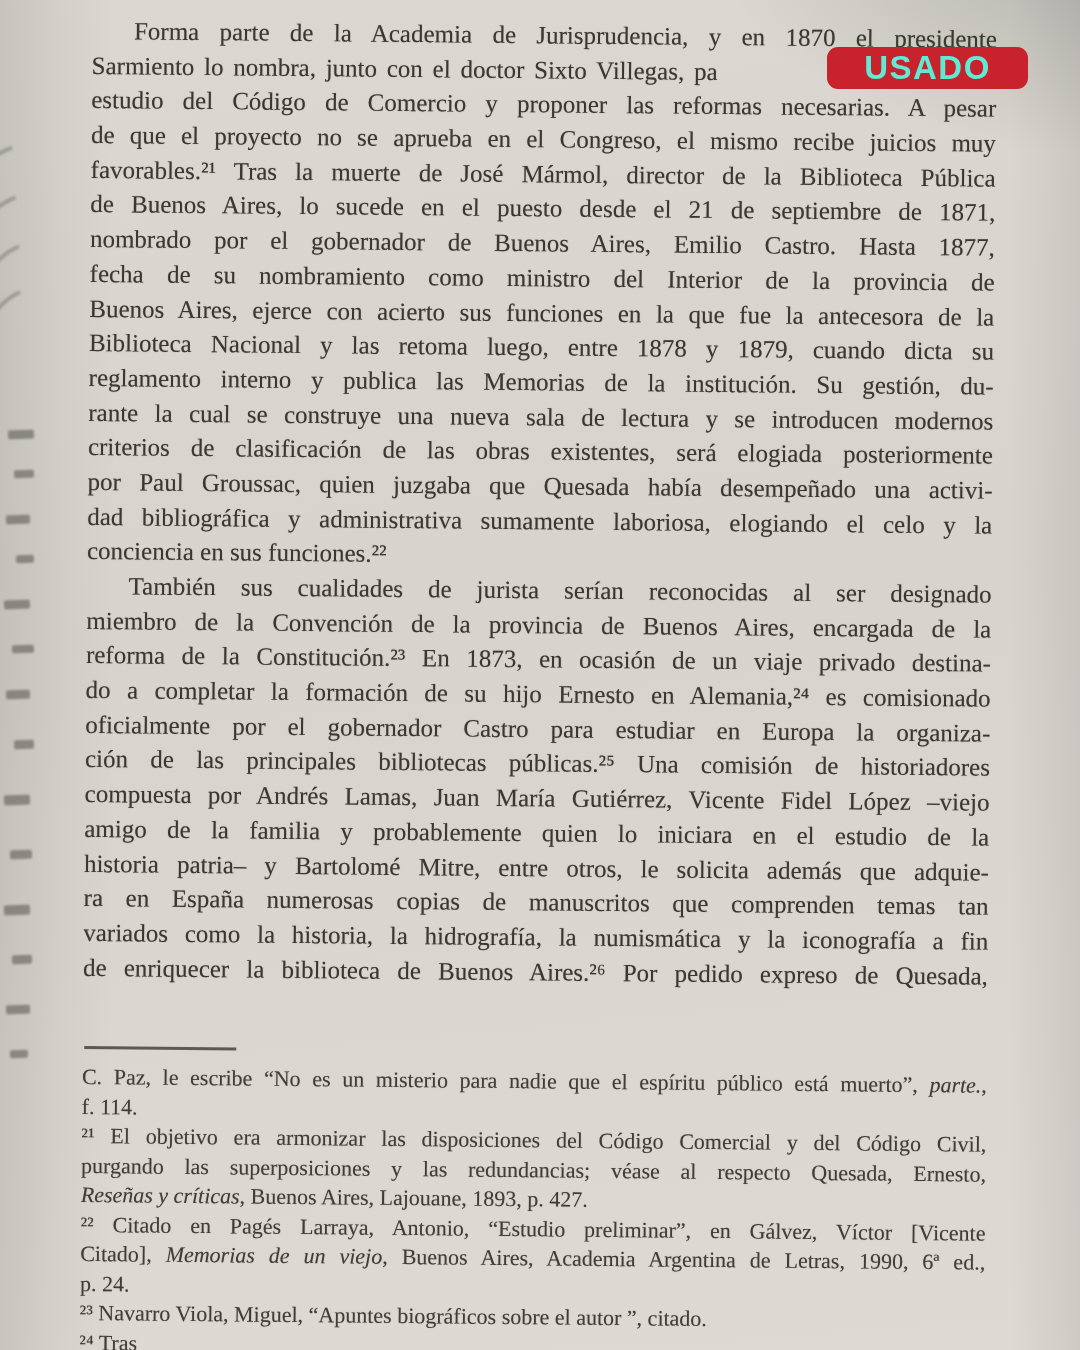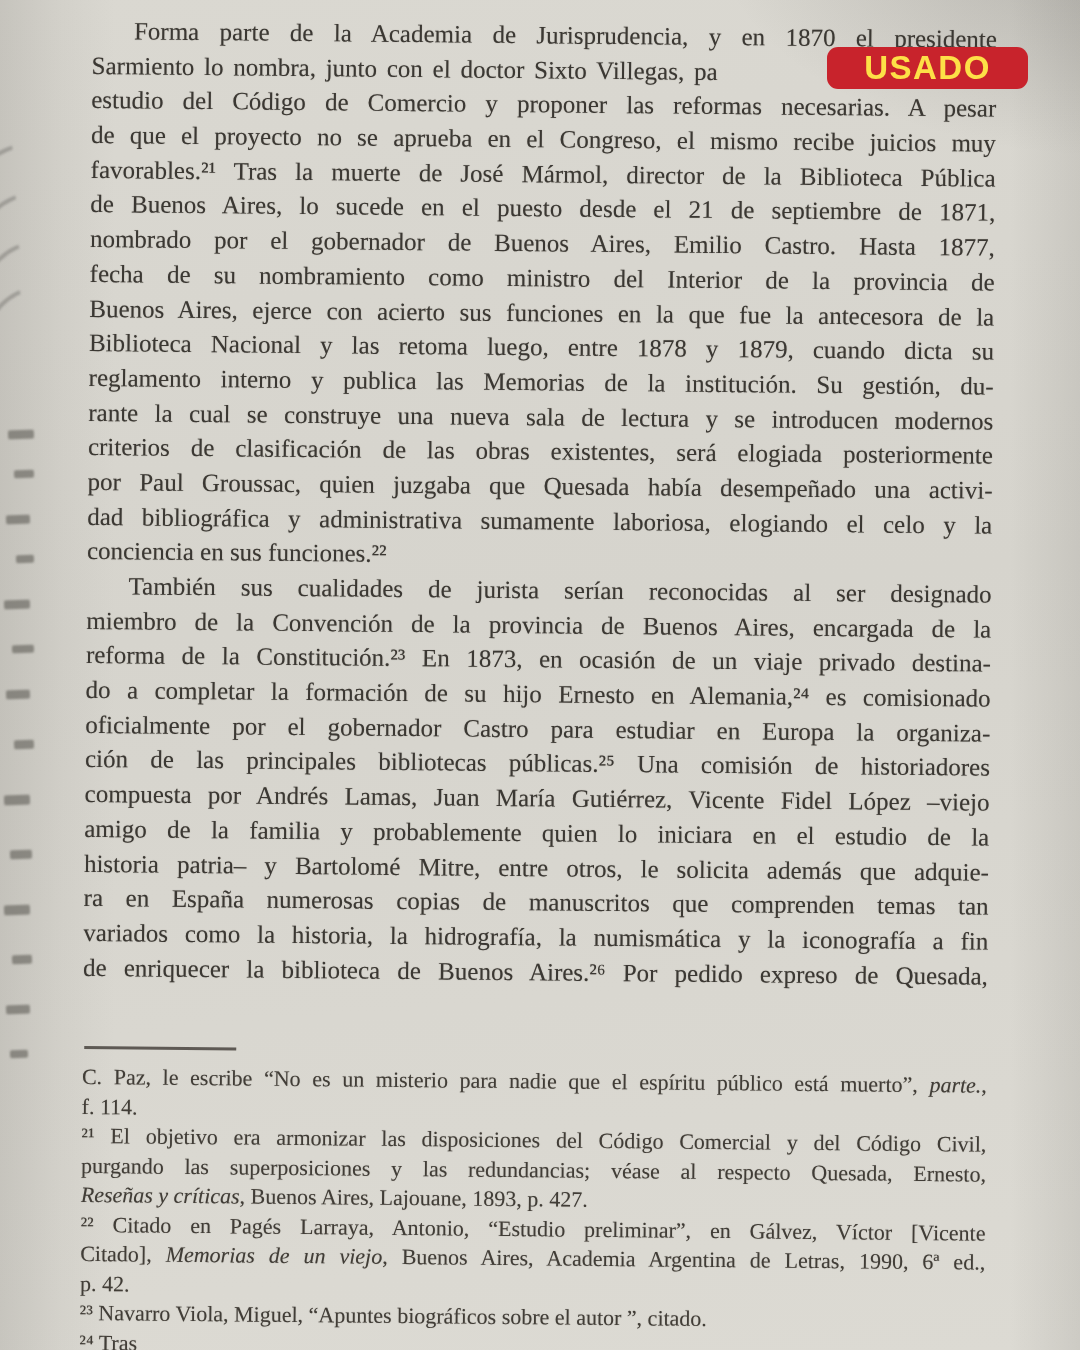--- a/index.html
+++ b/index.html
@@ -45,21 +45,21 @@
   }
   .fline {
     height:29.5px; line-height:29.5px; overflow:hidden;
     text-align:justify; text-align-last:justify;
   }
   .fline.nj { text-align-last:left; }
   .fline .it { font-style:italic; }
   .badge {
     position:absolute; left:827px; top:47px; width:201px; height:42px;
     background:#c8232c; border-radius:11px;
-    color:#fde047; font-family:"Liberation Sans","DejaVu Sans",sans-serif;
+    color:#5eead4; font-family:"Liberation Sans","DejaVu Sans",sans-serif;
     font-weight:bold; font-size:33px; line-height:42px; text-align:center;
     letter-spacing:1.5px; z-index:5;
   }
   
   .arc {
     position:absolute; border:4px solid transparent;
     border-left-color:rgba(116,113,108,0.48);
     border-radius:50%; filter:blur(1px);
   }
   .arc1 { left:-34px; top:138px; width:72px; height:112px; transform:rotate(36deg); }
@@ -135,21 +135,21 @@
     <div class="footnotes">
       <div class="fn-rule"></div>
       <div id="footnote-lines">
           <div class="fline"><span>C. Paz, le escribe “No es un misterio para nadie que el espíritu público está muerto”, </span><span class="it">parte.</span><span>,</span></div>
           <div class="fline nj"><span>f. 114.</span></div>
           <div class="fline"><span>²¹ El objetivo era armonizar las disposiciones del Código Comercial y del Código Civil,</span></div>
           <div class="fline"><span>purgando las superposiciones y las redundancias; véase al respecto Quesada, Ernesto,</span></div>
           <div class="fline nj"><span class="it">Reseñas y críticas</span><span>, Buenos Aires, Lajouane, 1893, p. 427.</span></div>
           <div class="fline"><span>²² Citado en Pagés Larraya, Antonio, “Estudio preliminar”, en Gálvez, Víctor [Vicente</span></div>
           <div class="fline"><span>Citado], </span><span class="it">Memorias de un viejo</span><span>, Buenos Aires, Academia Argentina de Letras, 1990, 6ª ed.,</span></div>
-          <div class="fline nj"><span>p. 42.</span></div>
+          <div class="fline nj"><span>p. 24.</span></div>
           <div class="fline nj"><span>²³ Navarro Viola, Miguel, “Apuntes biográficos sobre el autor ”, citado.</span></div>
           <div class="fline nj"><span>²⁴ Tras</span></div>
         </div>
     </div>
   </div>
 
   <div class="badge">USADO</div>
 
 </div>
 

